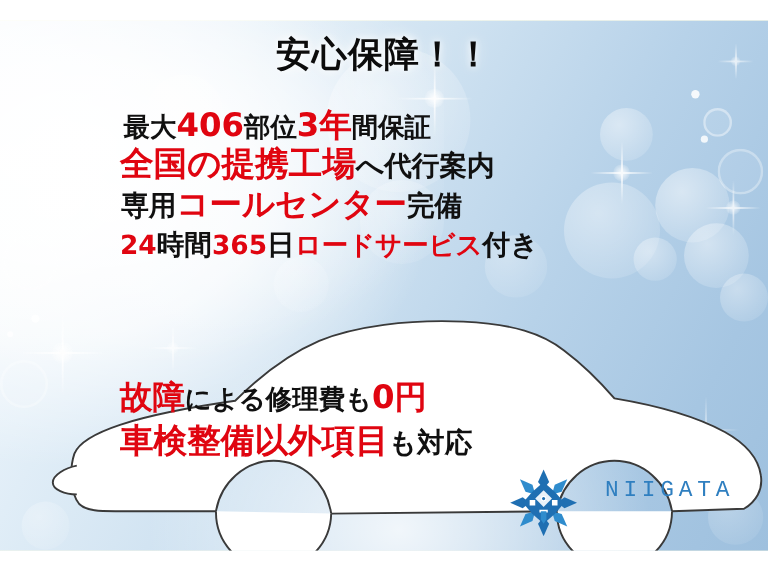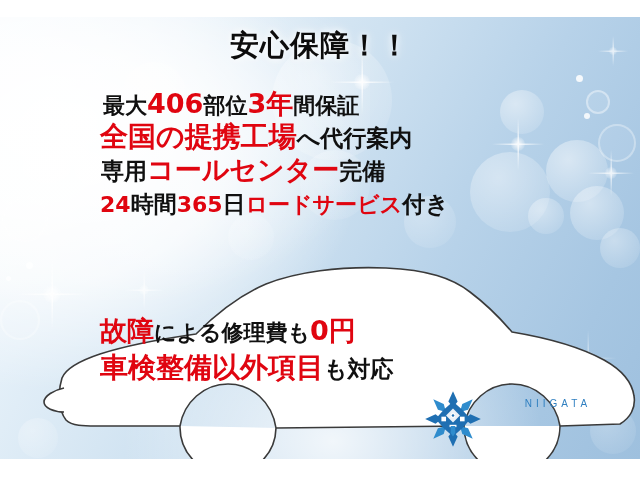--- a/index.html
+++ b/index.html
@@ -75,22 +75,22 @@
   #b3 .big{font-size:28px;}
 
   .tx span{vertical-align:baseline;}
 
   
   #logo{position:absolute;left:424px;top:388px;width:210px;height:64px;z-index:30;}
   #logo-mark{position:absolute;left:0;top:2px;width:58px;height:58px;}
   #logo-text{position:absolute;left:62px;top:6px;width:150px;}
   #logo-name{font-size:21px;font-weight:bold;color:#2f7fc0;letter-spacing:0.3px;
              font-family:"DejaVu Sans","Liberation Sans",sans-serif;line-height:1;}
-  #logo-sub{margin-top:5px;font-size:10px;color:#2f7fc0;letter-spacing:4px;text-align:center;
-            font-family:Liberation Sans, sans-serif;line-height:1;padding-right:6px;}
+  #logo-sub{margin-top:5px;font-size:19px;color:#2f7fc0;letter-spacing:4px;text-align:center;
+            font-family:Liberation Mono, monospace;line-height:1;padding-right:6px;}
 </style>
 </head>
 <body>
 
 <div id="banner">
 
   <div id="sky"></div>
   <div id="wash"></div>
 
   <div class="bok fill" style="left:12px;top:100px;width:86px;height:86px;opacity:.85;"></div>

